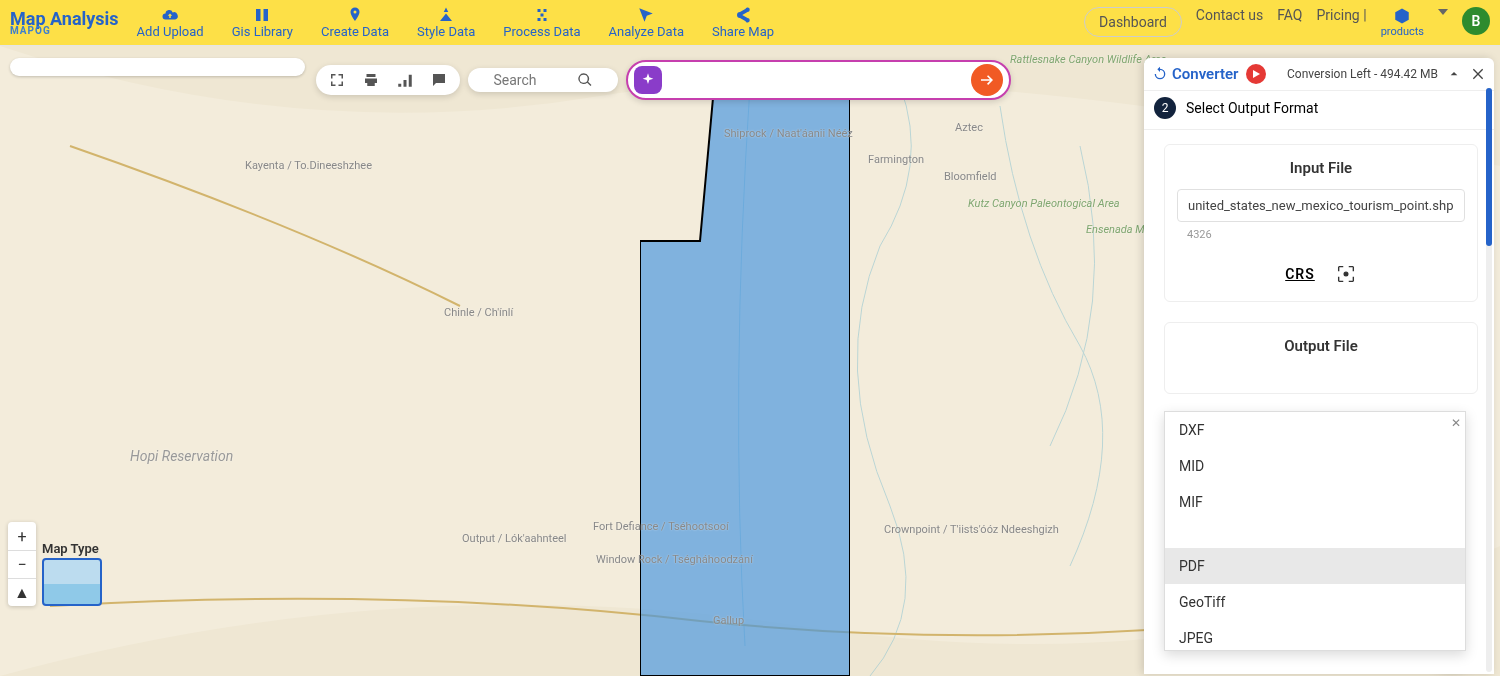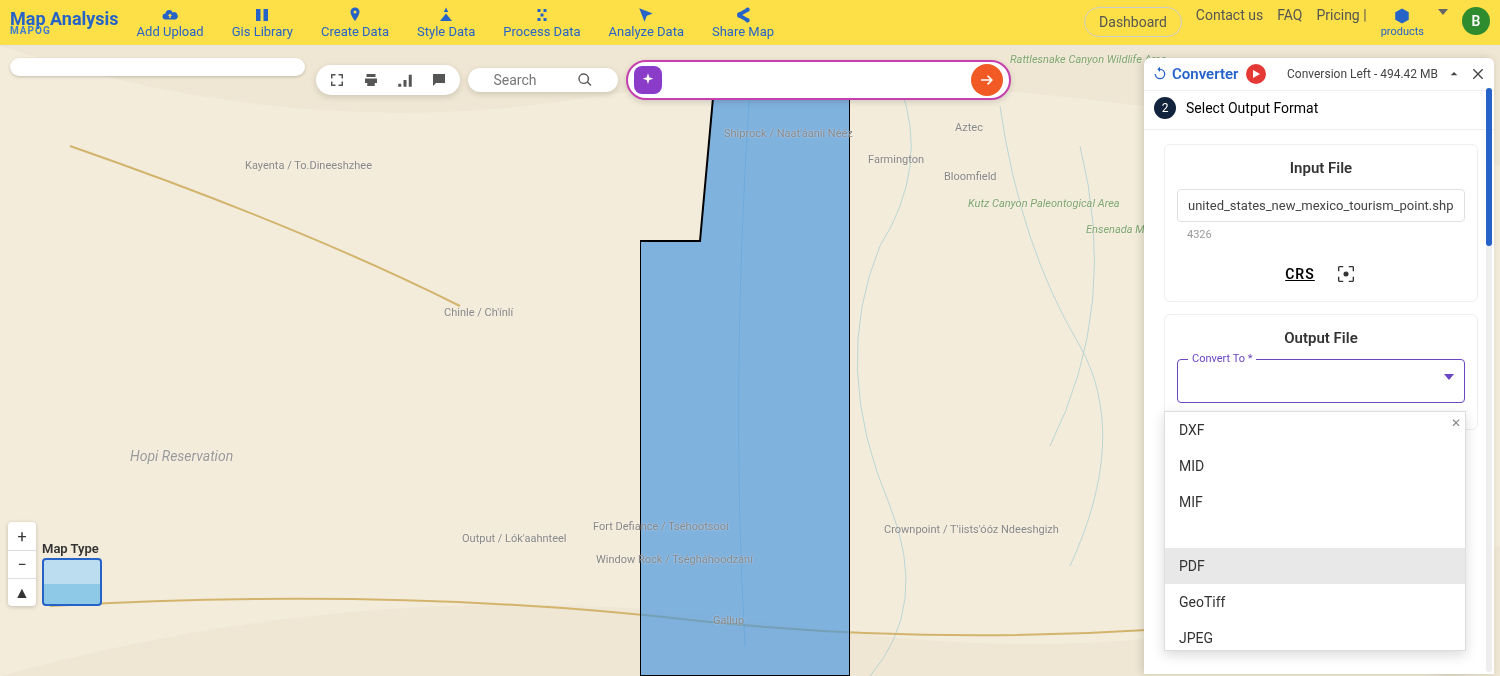--- a/index.html
+++ b/index.html
@@ -62,21 +62,21 @@
 
 .panel { position: absolute; top: 12px; right: 6px; width: 350px; background: #fff; border-radius: 6px 6px 0 0; box-shadow: -2px 0 8px rgba(0,0,0,0.15); height: 616px; display: flex; flex-direction: column; overflow: hidden; }
 .panel-head { display: flex; align-items: center; gap: 8px; padding: 6px 8px; border-bottom: 1px solid #eee; font-size: 13px; text-align: center; }
 .panel-head .title { color: #2563c9; font-weight: 600; font-size: 15px; display: flex; align-items: center; gap: 4px; }
 .panel-head .red-circle { width: 20px; height: 20px; background: #e53935; border-radius: 50%; display:flex;align-items:center;justify-content:center;}
 .panel-head .red-circle svg{width:10px;height:10px;fill:#fff}
 .panel-head .conv-left { color: #444; font-size: 12px; margin-left: auto; }
 .panel-head svg.chev, .panel-head svg.close { width: 16px; height: 16px; fill: #444; cursor: pointer; }
 .step-row { display: flex; align-items: center; padding: 6px 10px 10px; gap: 10px; font-size: 14px; border-bottom: 1px solid #eee;}
 .step-badge { width: 22px; height: 22px; border-radius: 50%; background: #12233d; color: #fff; display: flex; align-items: center; justify-content: center; font-size: 12px; }
-.panel-scroll { overflow-y: auto; padding: 14px 16px 8px 20px; flex:1; display: flex; flex-direction:column; gap:12px; }
+.panel-scroll { overflow-y: auto; padding: 14px 16px 8px 20px; flex:1; display: flex; flex-direction:column; gap:20px; }
 .section { background: #fff; border: 1px solid #eee; border-radius: 6px; padding: 14px 12px 16px; }
 .section h3 { text-align: center; font-size: 15px; font-weight: 600; color: #333; margin-bottom: 12px; }
 .file-box { border: 1px solid #e0e0e0; border-radius: 4px; padding: 8px 10px; font-size: 13px; color: #444; word-break: break-all; }
 .crs-num { font-size: 11px; color: #999; padding-left: 10px; margin-top:6px; }
 .crs-row { display: flex; justify-content: center; gap: 20px; margin-top: 22px; align-items:center;}
 .crs-row .crs-lbl { text-decoration: underline; font-weight: 600; letter-spacing: 1px; font-size: 14px; }
 .crs-row svg { width: 22px; height: 22px; fill: none; stroke: #333; stroke-width: 1.5; }
 .select-wrap { position: relative; border: 1px solid #6b46c1; border-radius: 4px; height: 44px;}
 .select-wrap .caret { position: absolute; right: 10px; top: 14px; width: 0; height: 0; border-left: 5px solid transparent; border-right: 5px solid transparent; border-top: 6px solid #6b46c1; }
 .dropdown { position: absolute; left: 20px; right: 28px; top: 353px; background: #fff; border: 1px solid #ddd; box-shadow: 0 4px 12px rgba(0,0,0,0.15); max-height: 240px; overflow-y: auto; }
@@ -291,24 +291,20 @@
         <div class="crs-row">
           <span class="crs-lbl">CRS</span>
           <svg viewBox="0 0 24 24">
               <path d="M4 4h5M4 4v5M20 4h-5M20 4v5M4 20h5M4 20v-5M20 20h-5M20 20v-5"></path>
               <circle cx="12" cy="12" r="2" fill="#333"></circle>
             </svg>
         </div>
       </div>
       <div class="section" style="padding-bottom:26px">
         <h3>Output File</h3>
-        <div class="select-wrap">
-          <span class="legend" style="position:absolute;top:-8px;left:10px;background:#fff;padding:0 4px;font-size:11px;color:#6b46c1">Convert To *</span>
-          <div class="caret"></div>
-        </div>
       </div>
     </div>
 
     <div class="dropdown">
       <span class="close-x">✕</span>
       <div class="opt">DXF</div>
       <div class="opt">MID</div>
       <div class="opt">MIF</div>
       <div class="opt hover" style="position:relative">PDF</div>
       <div class="opt">GeoTiff</div>

